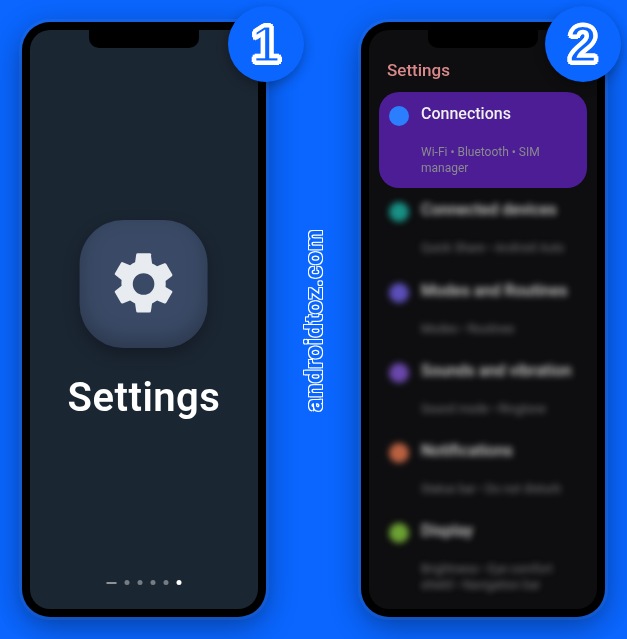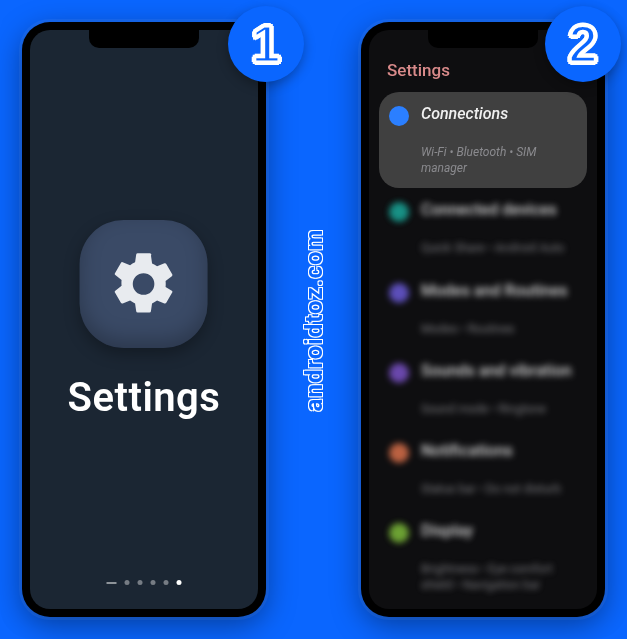--- a/index.html
+++ b/index.html
@@ -124,22 +124,21 @@
   }
   .s-list { padding: 0 10px; }
   .s-item {
     display: flex;
     gap: 12px;
     padding: 12px 10px;
     border-radius: 20px;
     align-items: flex-start;
   }
   .s-item.focused {
-    background: #404040;
-    font-style: italic;
+    background: #4c1d95;
   }
   .s-icon {
     width: 20px; height: 20px;
     border-radius: 50%;
     flex-shrink: 0;
     margin-top: 2px;
   }
   .s-text { flex: 1; min-width: 0; }
   .s-title { color: #f0f0f0; font-size: 16px; font-weight: 500; line-height: 1.25; }
   .s-sub { color: #8a8a8e; font-size: 12px; line-height: 1.35; margin-top: 20px; }

